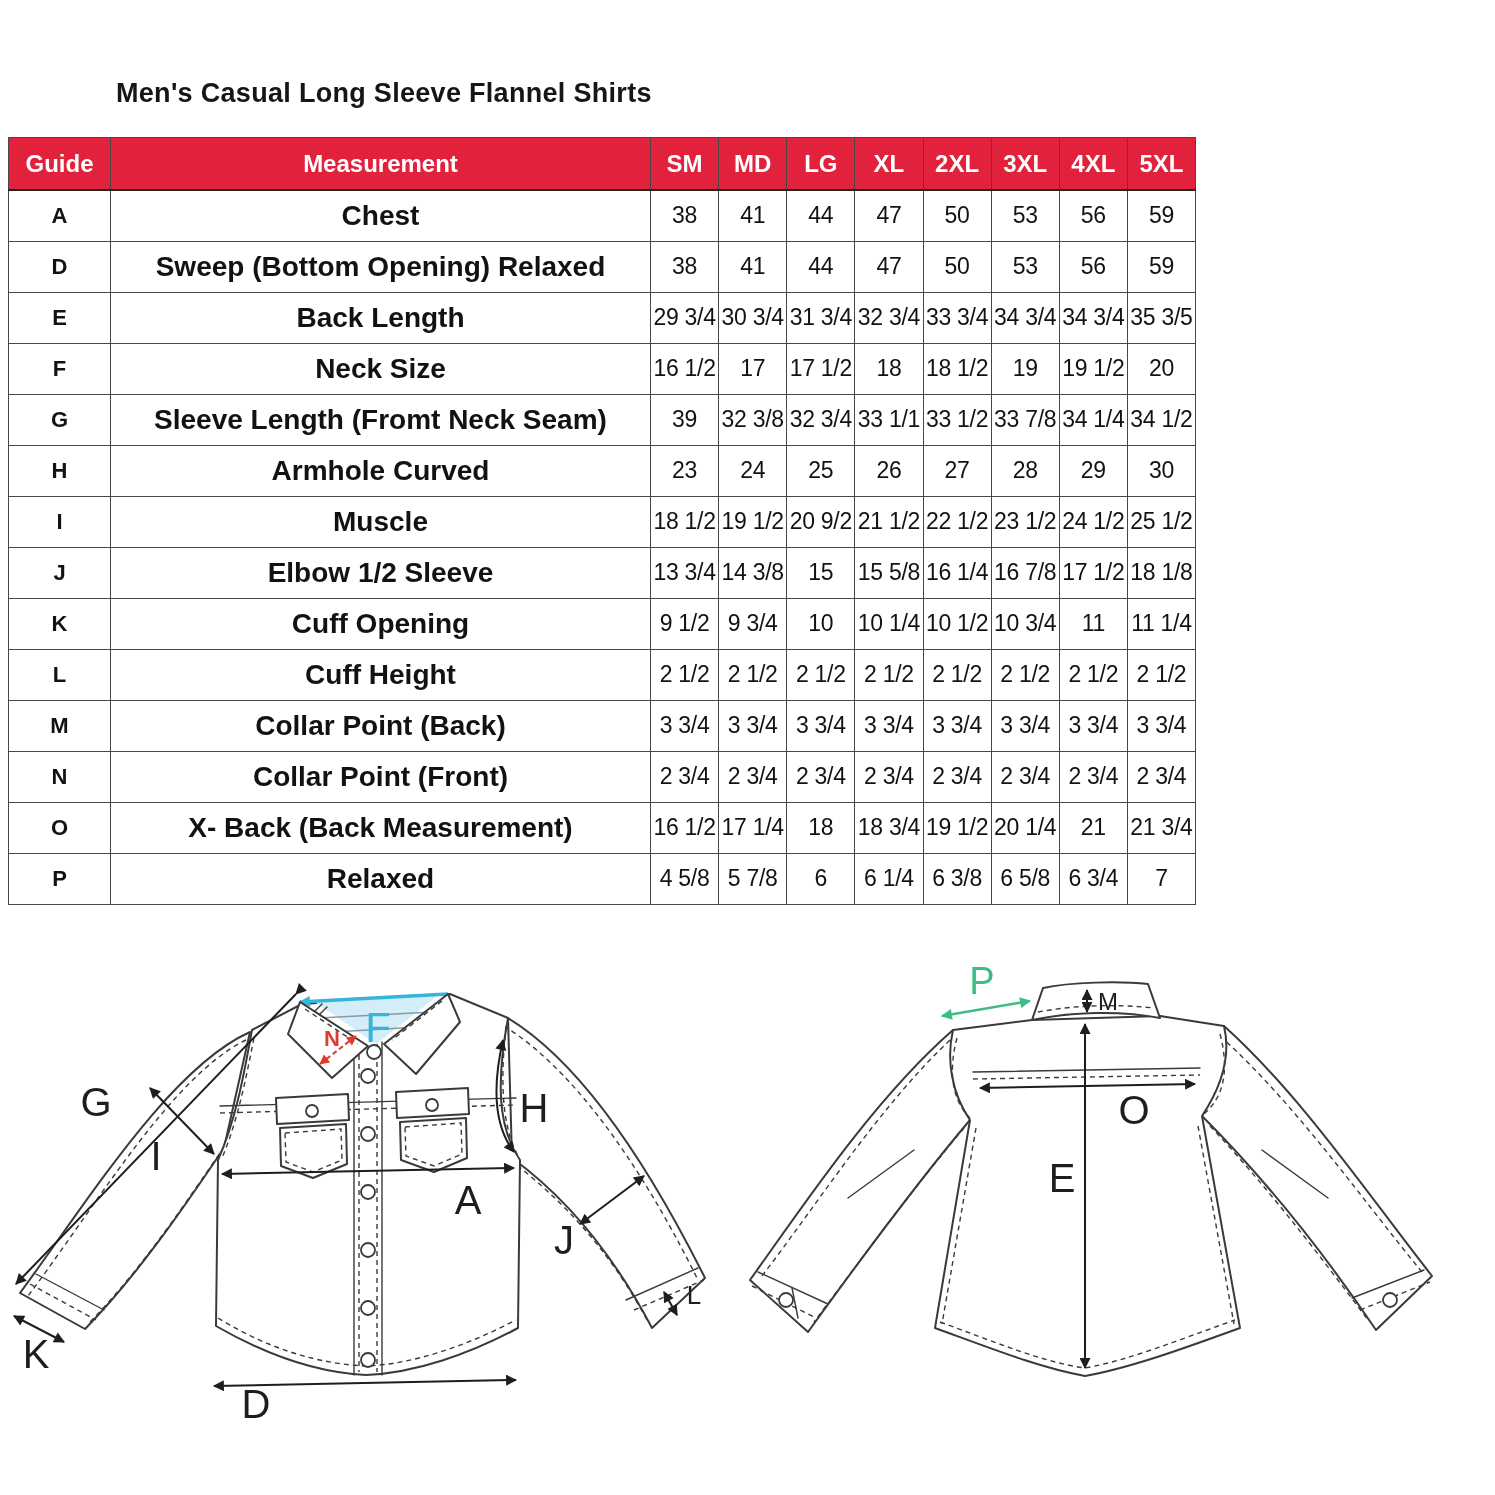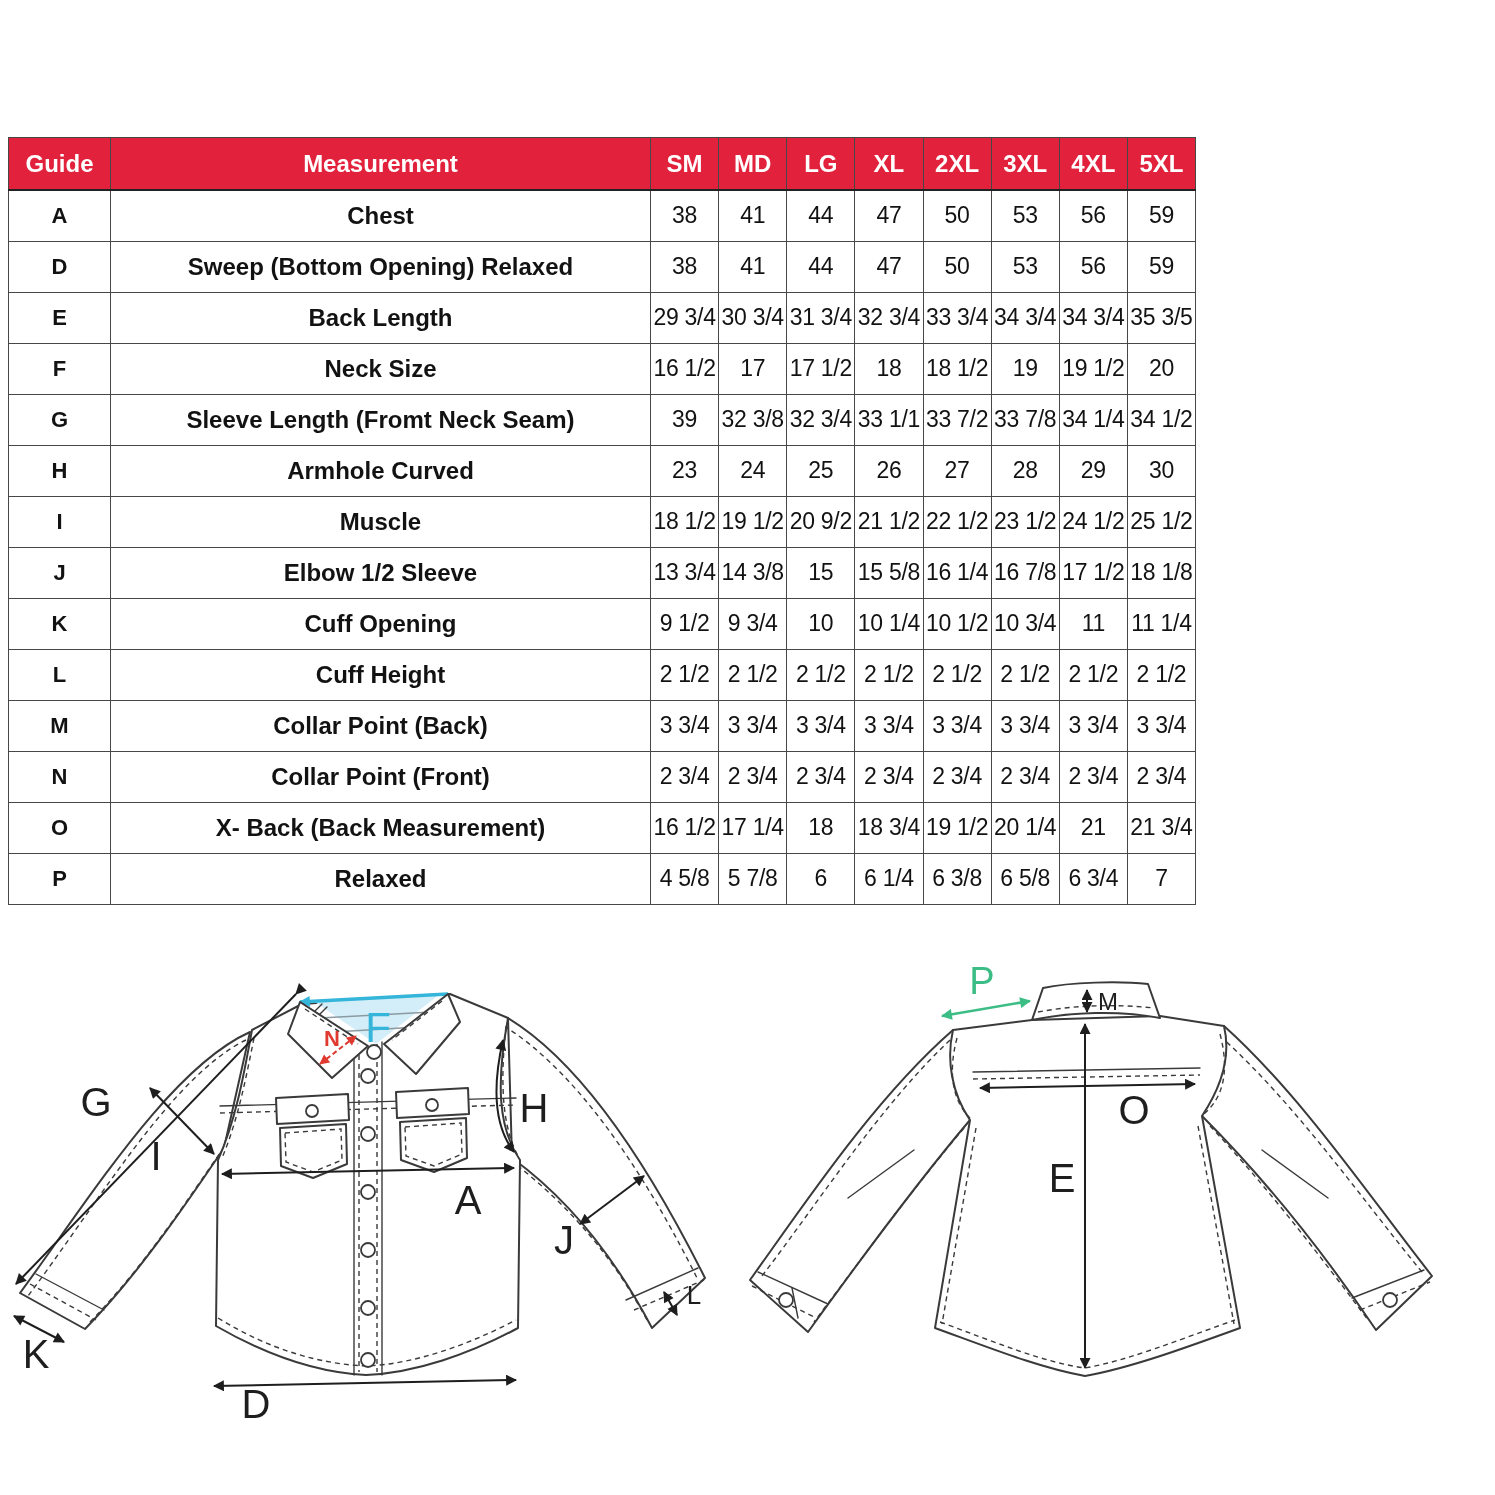--- a/index.html
+++ b/index.html
@@ -9,21 +9,21 @@
   .title{position:absolute;left:116px;top:78px;margin:0;font-size:27px;font-weight:bold;
          color:#161616;letter-spacing:.3px;}
   .size-table{position:absolute;left:8px;top:137px;width:1188px;border-collapse:collapse;
               table-layout:fixed;}
   .size-table th,.size-table td{border:1px solid #474747;text-align:center;vertical-align:middle;
               padding:0;color:#121212;overflow:hidden;white-space:nowrap;}
   .size-table thead th{background:var(--header_bg,#e2213c);color:var(--header_text,#fff);
               font-size:24px;font-weight:bold;height:51px;border-bottom:2px solid #222;}
   .size-table tbody tr{height:51px;}
   .guide-cell{font-weight:bold;font-size:22px;}
-  .meas-cell{font-weight:bold;font-size:24px;}
+  .meas-cell{font-weight:bold;font-size:28px;}
   .size-cell{font-size:23px;letter-spacing:-0.3px;}
   .diagram{position:absolute;}
   #front-svg{left:0px;top:948px;}
   #back-svg{left:740px;top:948px;}
   
   .shape{stroke:var(--line,#3a3a3a);stroke-width:2;fill:#fff;stroke-linejoin:round;}
   .ln{stroke:var(--line,#3a3a3a);stroke-width:2;fill:none;stroke-linecap:round;stroke-linejoin:round;}
   .thin{stroke-width:1.4;}
   .dsh{stroke:var(--line,#3a3a3a);stroke-width:1.4;fill:none;stroke-dasharray:5 4;}
   .btn{stroke:var(--line,#3a3a3a);stroke-width:1.8;fill:#fff;}
@@ -42,20 +42,21 @@
   .red-arr{stroke:var(--red,#e03a30);stroke-width:2;stroke-dasharray:5 3;fill:none;}
   .red-txt{fill:var(--red,#e03a30);font-size:22px;font-weight:bold;}
   .grn-arr{stroke:var(--green,#3dbd86);stroke-width:2.5;fill:none;}
   .grn-txt{fill:var(--green,#3dbd86);font-size:38px;}
 </style>
 </head>
 <body>
 
 <div class="page">
 
+  <h1 class="title">Men's Casual Long Sleeve Flannel Shirts</h1>
 
   <table class="size-table">
     <colgroup>
       <col style="width:102px">
         <col style="width:540px">
       <col>
         <col>
         <col>
         <col>
         <col>
@@ -126,21 +127,21 @@
           <td class="size-cell">19 1/2</td>
           <td class="size-cell">20</td>
         </tr>
         <tr>
           <td class="guide-cell">G</td>
           <td class="meas-cell">Sleeve Length (Fromt Neck Seam)</td>
           <td class="size-cell">39</td>
           <td class="size-cell">32 3/8</td>
           <td class="size-cell">32 3/4</td>
           <td class="size-cell">33 1/1</td>
-          <td class="size-cell">33 7/2</td>
+          <td class="size-cell">33 1/2</td>
           <td class="size-cell">33 7/8</td>
           <td class="size-cell">34 1/4</td>
           <td class="size-cell">34 1/2</td>
         </tr>
         <tr>
           <td class="guide-cell">H</td>
           <td class="meas-cell">Armhole Curved</td>
           <td class="size-cell">23</td>
           <td class="size-cell">24</td>
           <td class="size-cell">25</td>

